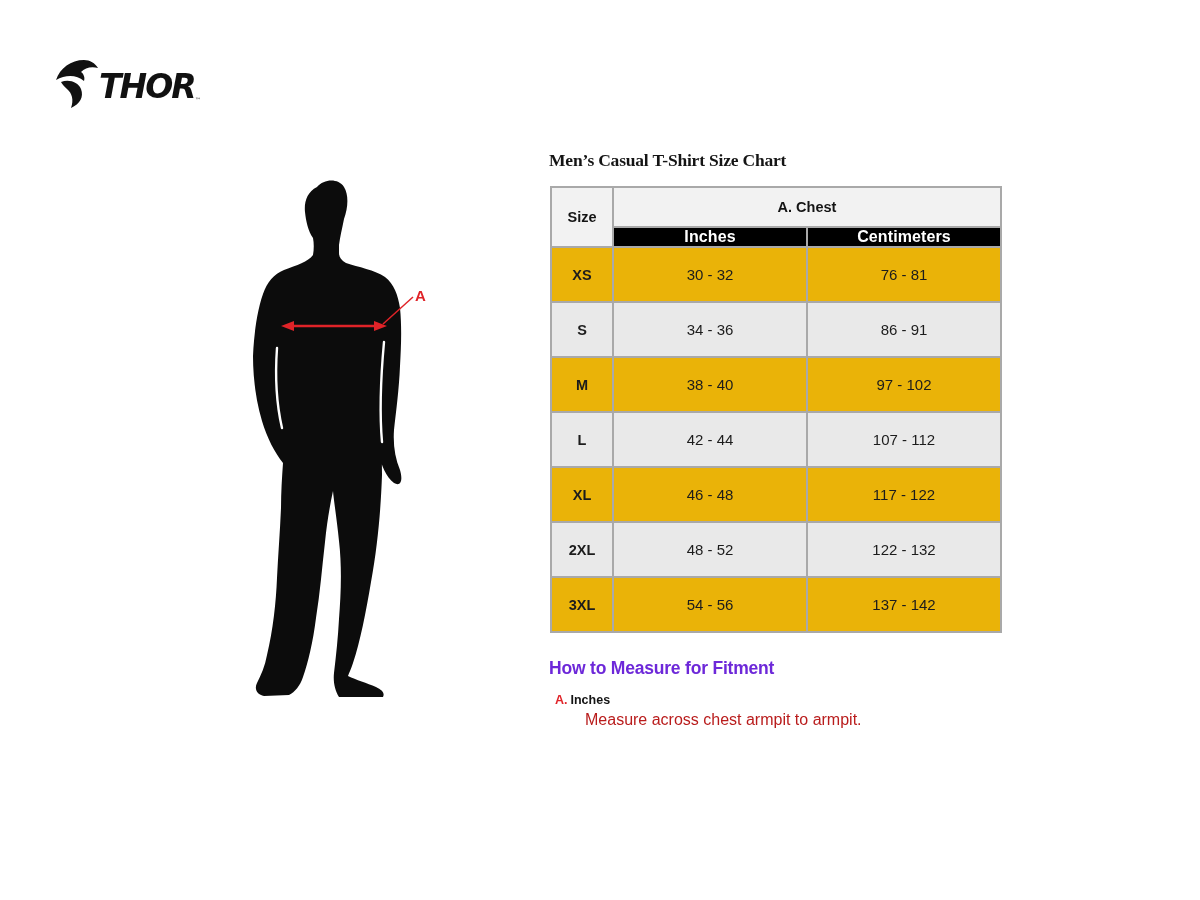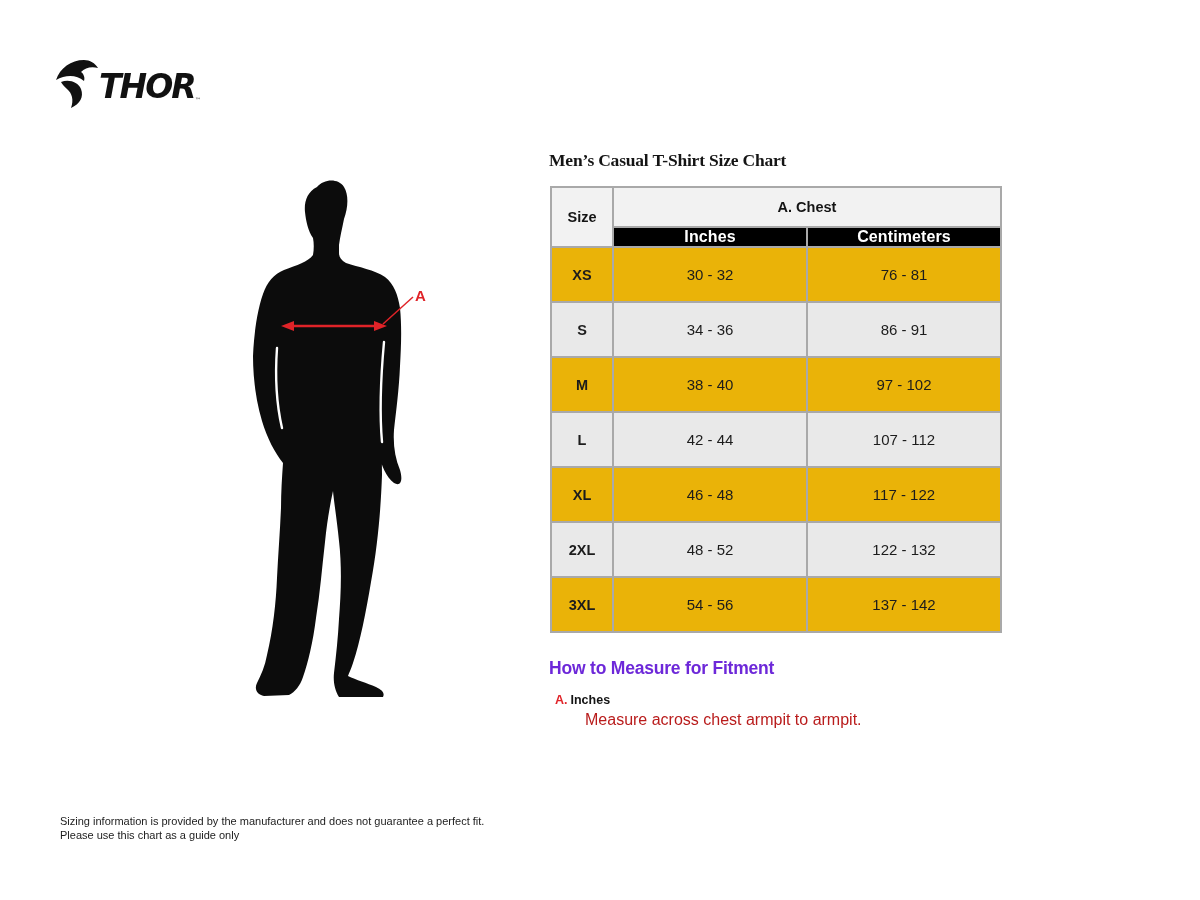--- a/index.html
+++ b/index.html
@@ -193,18 +193,14 @@
       </tr>
     </tbody>
   </table>
 
   <h2 class="measure-title">How to Measure for Fitment</h2>
   <div class="measure-key">
     <span class="red">A.</span><span>Inches</span>
   </div>
   <div class="measure-desc">Measure across chest armpit to armpit.</div>
 
-  <div class="disclaimer">
-    <div>Sizing information is provided by the manufacturer and does not guarantee a perfect fit.</div>
-    <div>Please use this chart as a guide only</div>
-  </div>
 
 </div>
 
 </body></html>

